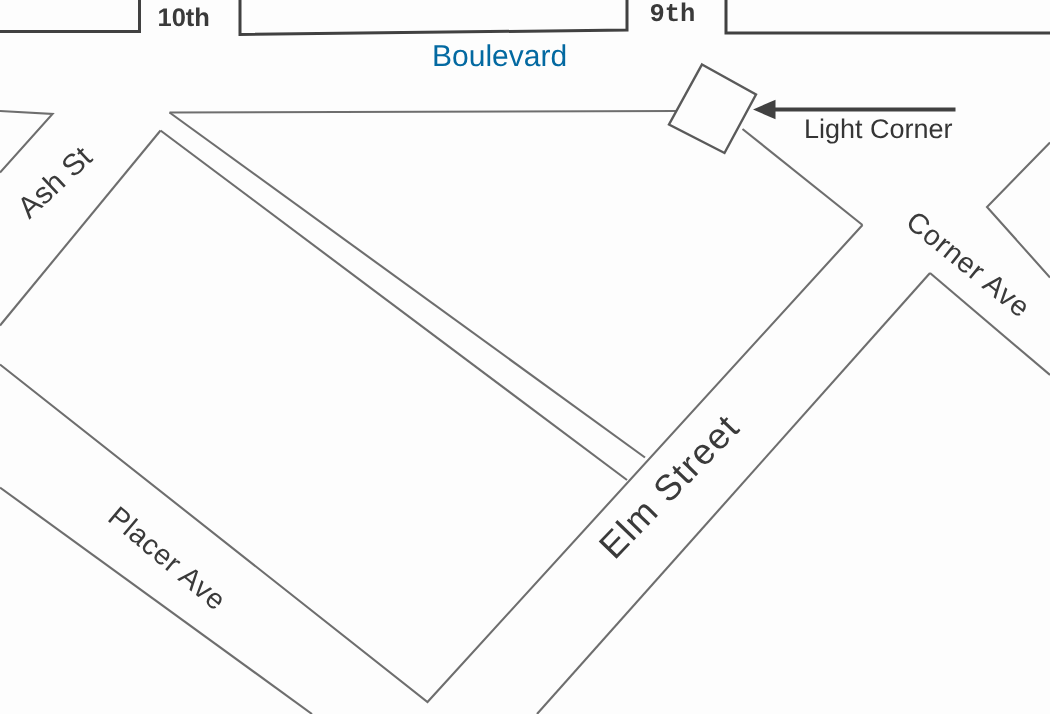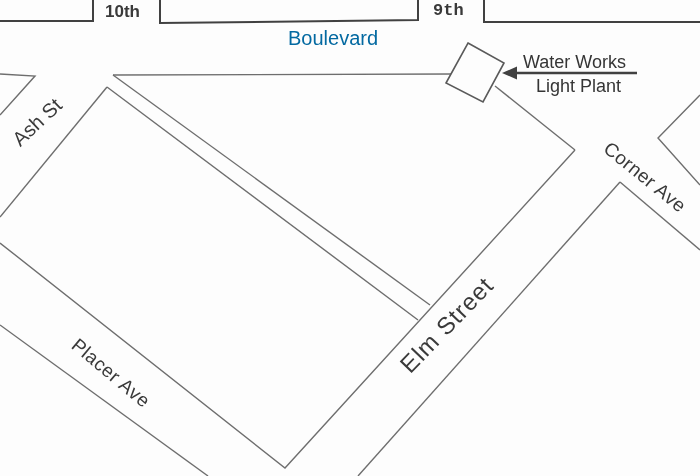--- a/index.html
+++ b/index.html
@@ -58,19 +58,18 @@
 
     <g>
       <line x1="514" y1="73" x2="637" y2="73" stroke="#414141" stroke-width="2.6"></line>
       <polygon points="502,73 517,66.5 517,79.5" fill="#414141"></polygon>
     </g>
   </svg>
 
   <div class="lbl lbl-bold" id="lbl-10th">10th</div>
   <div class="lbl lbl-bold" id="lbl-9th">9th</div>
   <div class="lbl" id="lbl-boulevard">Boulevard</div>
-  <div class="lbl" id="lbl-waterworks">Water Works</div>
-  <div class="lbl" id="lbl-lightplant">Light Plant</div>
+  <div class="lbl" id="lbl-lightplant">Light Corner</div>
   <div class="lbl rot" id="lbl-ash">Ash St</div>
   <div class="lbl rot" id="lbl-corner">Corner Ave</div>
   <div class="lbl rot" id="lbl-elm">Elm Street</div>
   <div class="lbl rot" id="lbl-placer">Placer Ave</div>
 </div>
 
 </body></html>

